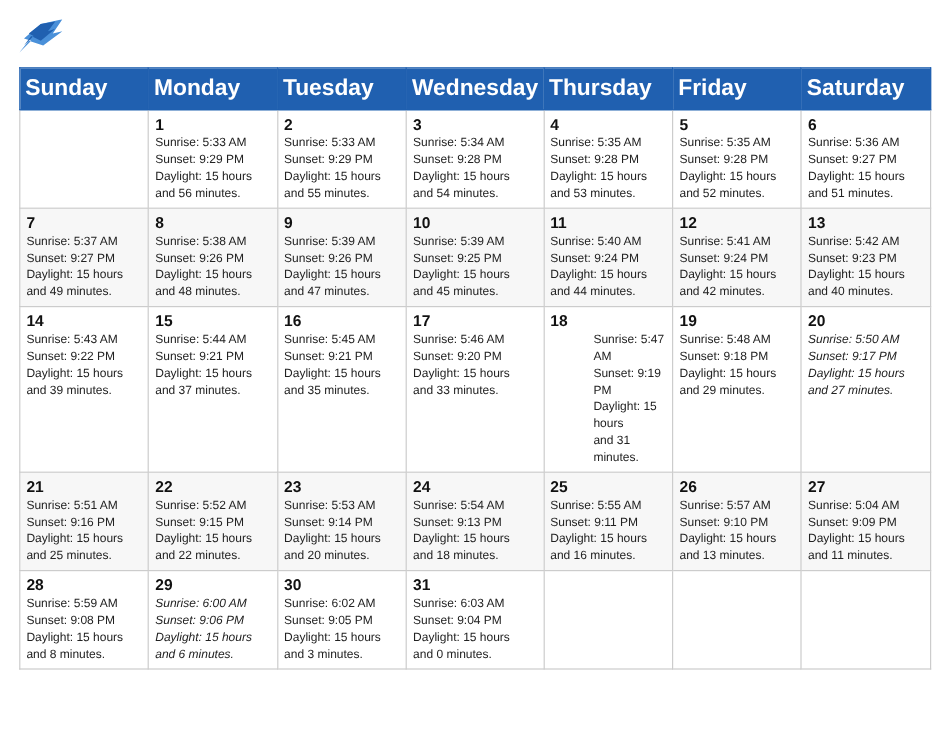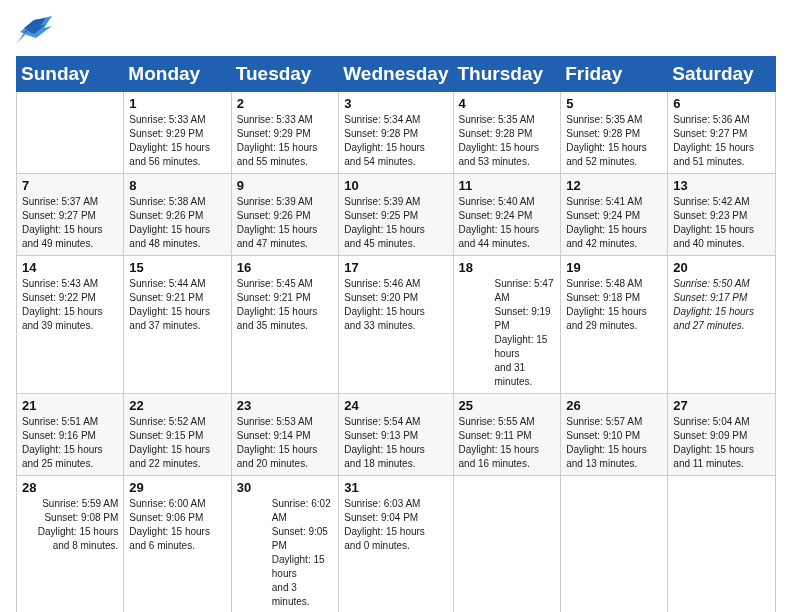--- a/index.html
+++ b/index.html
@@ -310,35 +310,35 @@
           <span class="day-num">27</span>
           <div class="day-info" style="white-space: pre-line;">Sunrise: 5:04 AM
 Sunset: 9:09 PM
 Daylight: 15 hours
 and 11 minutes.</div>
         </td>
       </tr>
       <tr>
         <td>
           <span class="day-num">28</span>
-          <div class="day-info" style="white-space: pre-line; text-align: right;">Sunrise: 5:59 AM
+          <div class="day-info" style="white-space: pre-line;">Sunrise: 5:59 AM
 Sunset: 9:08 PM
 Daylight: 15 hours
 and 8 minutes.</div>
         </td>
         <td>
           <span class="day-num">29</span>
-          <div class="day-info" style="white-space: pre-line;">Sunrise: 6:00 AM
+          <div class="day-info" style="white-space: pre-line; font-style: italic;">Sunrise: 6:00 AM
 Sunset: 9:06 PM
 Daylight: 15 hours
 and 6 minutes.</div>
         </td>
         <td>
           <span class="day-num">30</span>
-          <div class="day-info" style="white-space: pre-line; margin-left: 35px;">Sunrise: 6:02 AM
+          <div class="day-info" style="white-space: pre-line;">Sunrise: 6:02 AM
 Sunset: 9:05 PM
 Daylight: 15 hours
 and 3 minutes.</div>
         </td>
         <td>
           <span class="day-num">31</span>
           <div class="day-info" style="white-space: pre-line;">Sunrise: 6:03 AM
 Sunset: 9:04 PM
 Daylight: 15 hours
 and 0 minutes.</div>

